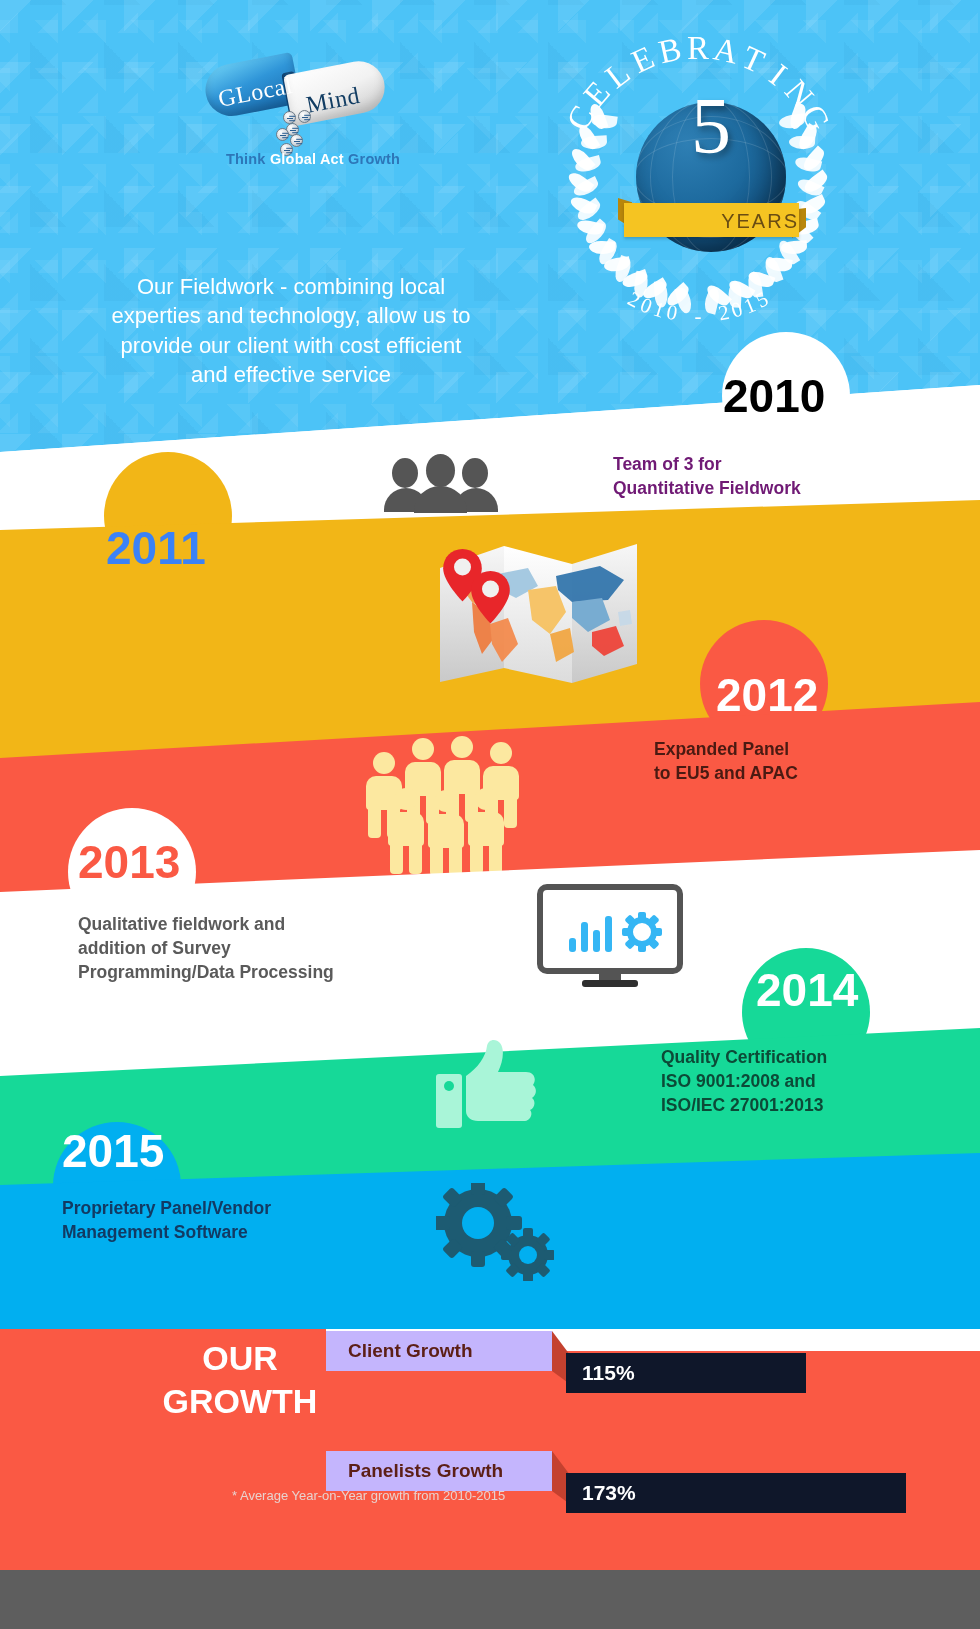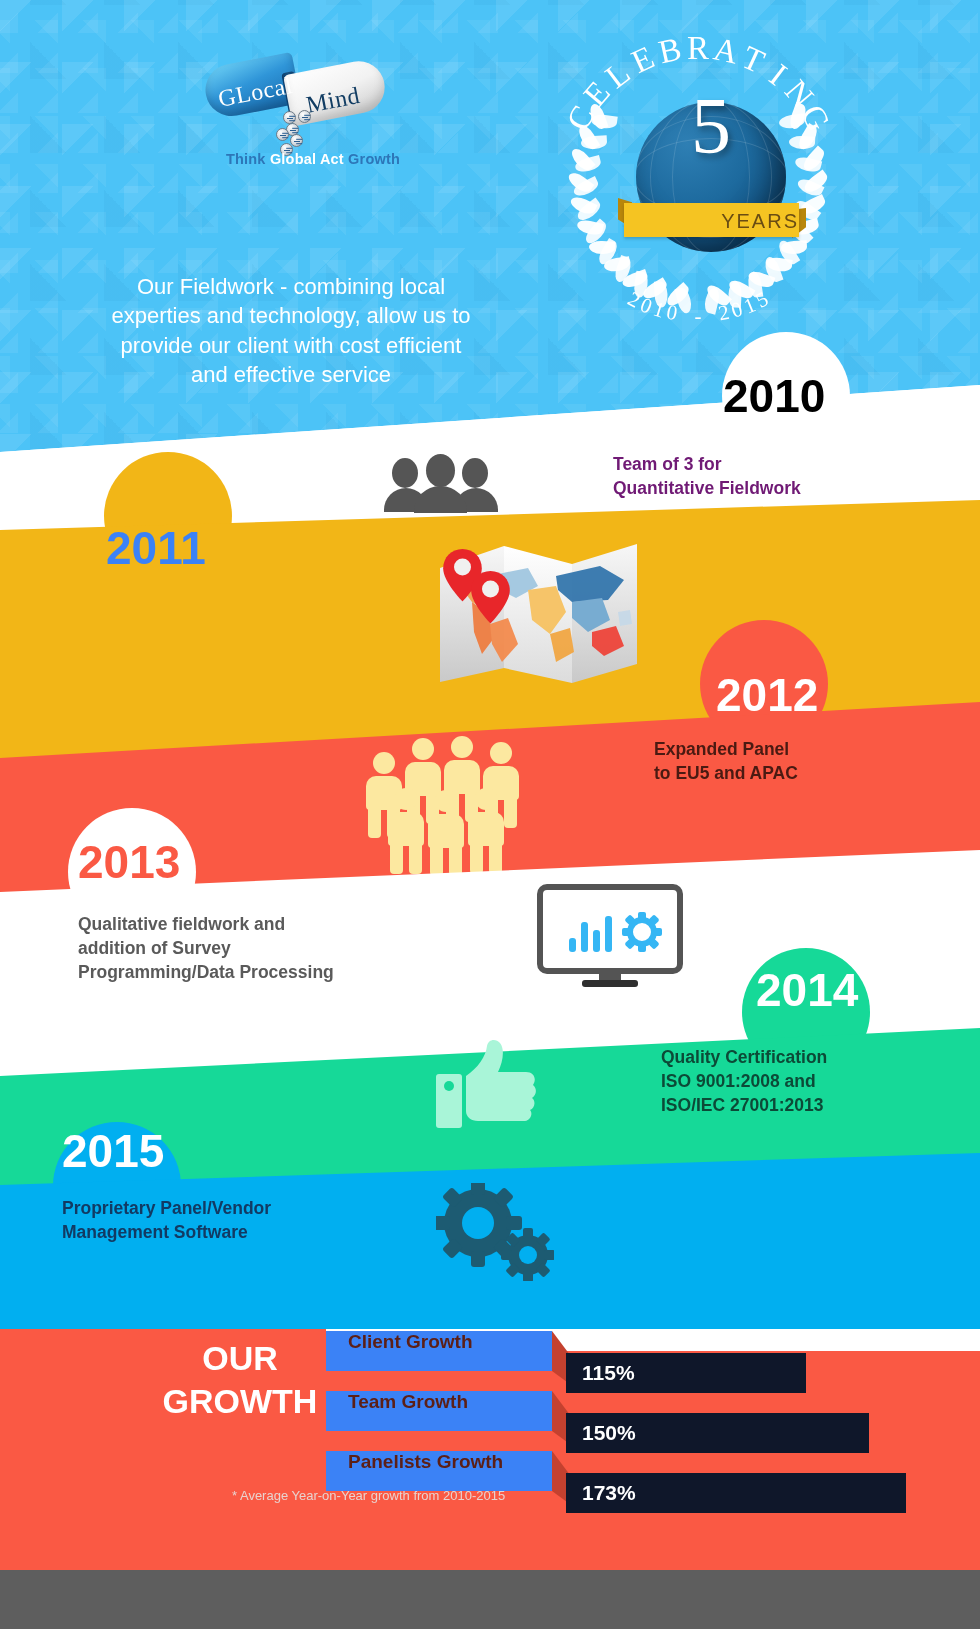--- a/index.html
+++ b/index.html
@@ -175,22 +175,22 @@
   .pp .rg { width: 13px; height: 30px; left: 21px; top: 56px; border-radius: 0 0 4px 4px; }
 
   
   #growth-title {
     position: absolute; left: 150px; top: 1337px; width: 180px; text-align: center;
     font-size: 34px; font-weight: bold; color: #ffffff; line-height: 1.25;
     white-space: pre-line;
   }
   .bar-row { position: absolute; height: 62px; }
   .bar-label {
-    position: absolute; left: 0; top: 0; height: 40px; background: #3b82f6;
-    display: flex; align-items: flex-start; padding-left: 22px;
+    position: absolute; left: 0; top: 0; height: 40px; background: #c4b5fd;
+    display: flex; align-items: center; padding-left: 22px;
   }
   .bar-label span { font-size: 19px; font-weight: bold; color: #5c1f16; }
   .bar-fold {
     position: absolute; top: 0; width: 30px; height: 62px; background: #c4412f;
     clip-path: polygon(0 0, 100% 40px, 100% 62px, 0 40px);
   }
   .bar-value {
     position: absolute; top: 22px; height: 40px; background: #0f172a;
     display: flex; align-items: center; padding-left: 16px;
   }
@@ -578,29 +578,20 @@
   <div class="bar-row" style="left:326px; top:1331px; width:654px;">
     <div class="bar-label" style="width:226px;">
       <span>Client Growth</span>
     </div>
     <div class="bar-fold" style="left:226px;"></div>
     <div class="bar-value" style="left:240px; width:240px;">
       <span>115%</span>
     </div>
   </div>
 
-  <div class="bar-row" style="left:326px; top:1391px; width:654px;">
-    <div class="bar-label" style="width:226px;">
-      <span>Team Growth</span>
-    </div>
-    <div class="bar-fold" style="left:226px;"></div>
-    <div class="bar-value" style="left:240px; width:303px;">
-      <span>150%</span>
-    </div>
-  </div>
 
   <div class="bar-row" style="left:326px; top:1451px; width:654px;">
     <div class="bar-label" style="width:226px;">
       <span>Panelists  Growth</span>
     </div>
     <div class="bar-fold" style="left:226px;"></div>
     <div class="bar-value" style="left:240px; width:340px;">
       <span>173%</span>
     </div>
   </div>

